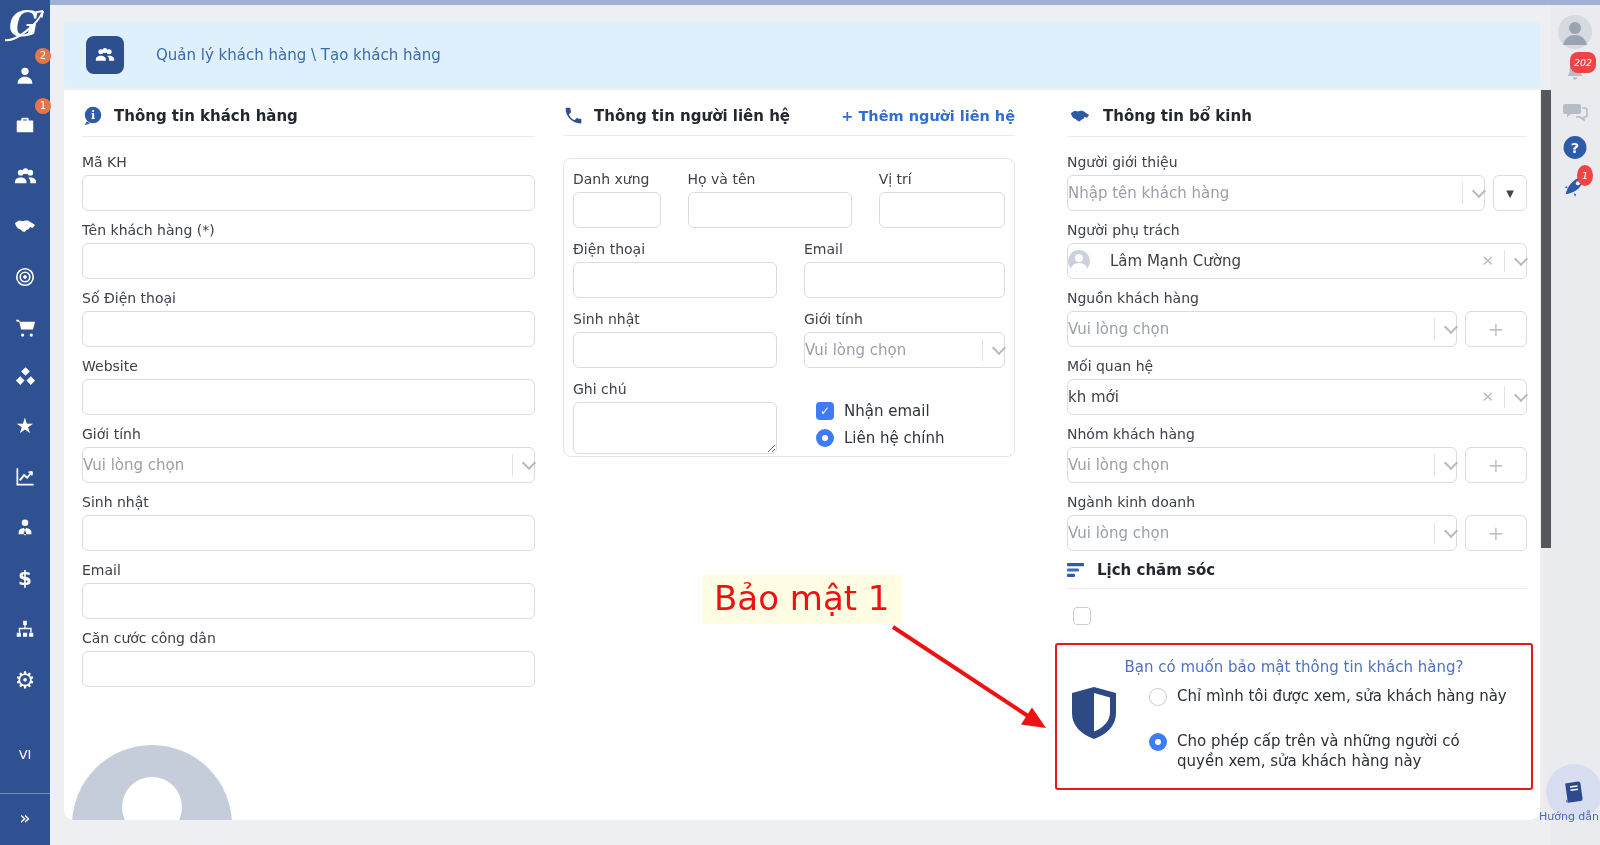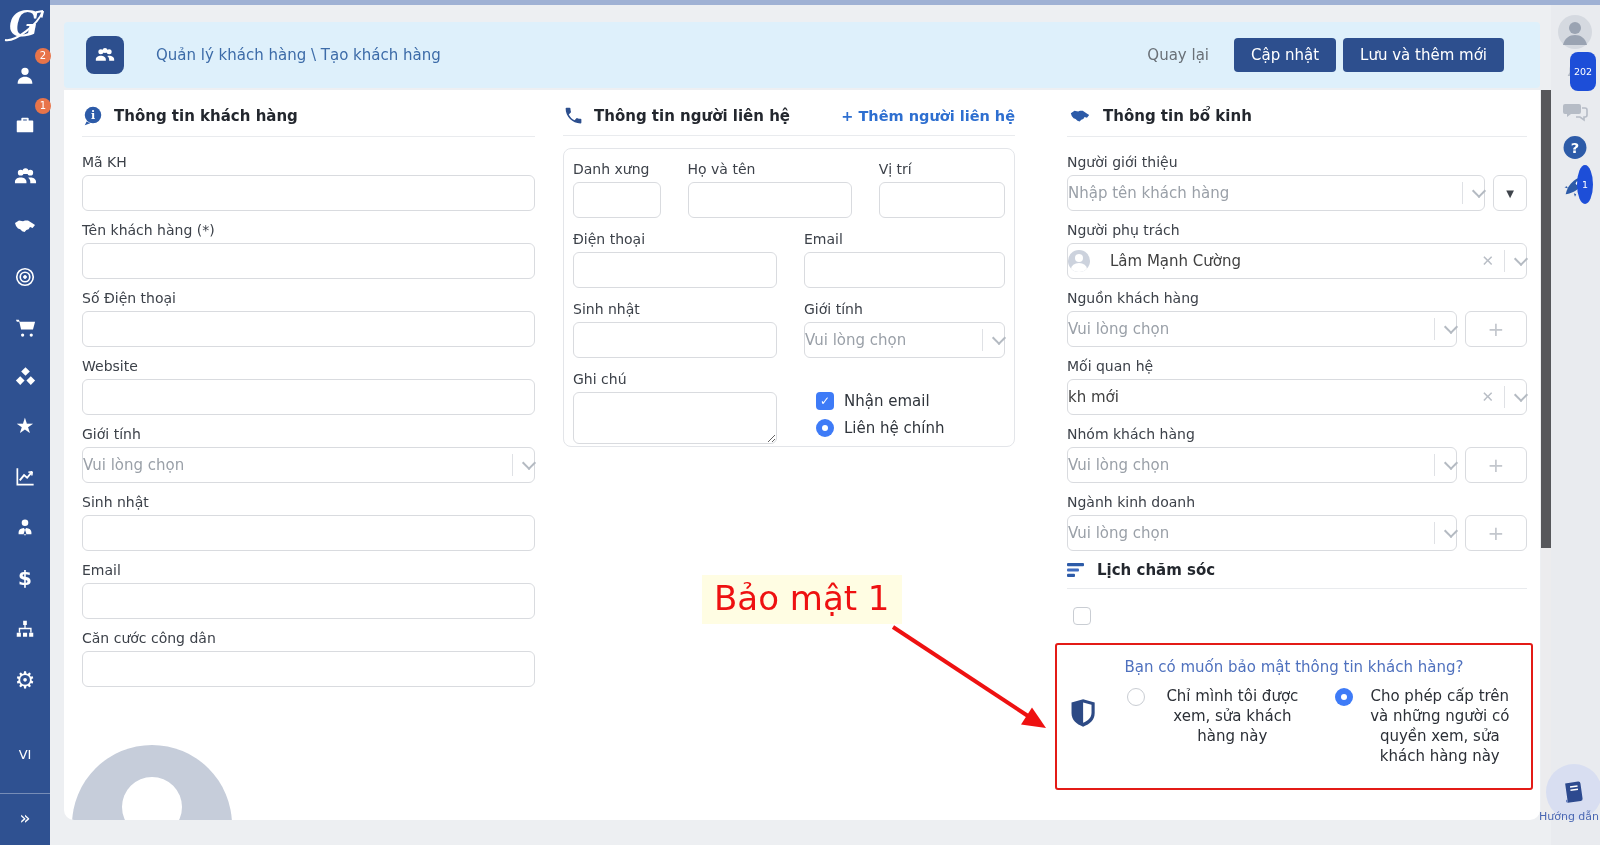--- a/index.html
+++ b/index.html
@@ -66,53 +66,53 @@
   .hrow{display:flex;}
   .hrow .fsel,.hrow .ti{flex:1;min-width:0;}
   .sq-btn{flex:none;margin-left:8px;width:34px;height:36px;border:1px solid #d9dbdf;border-radius:6px;
     background:#fff;display:flex;align-items:center;justify-content:center;font-size:10px;color:#3f444b;cursor:pointer;box-sizing:border-box;}
   .plus-btn{flex:none;margin-left:8px;width:62px;height:36px;border:1px solid #d9dbdf;border-radius:6px;
     background:#fff;display:flex;align-items:center;justify-content:center;font-size:20px;color:#c3c7cd;cursor:pointer;box-sizing:border-box;}
   .mini-av{width:22px;height:22px;border-radius:50%;background:#ccd2dd;flex:none;position:relative;overflow:hidden;}
   .mini-av:before{content:"";position:absolute;left:7px;top:4px;width:8px;height:8px;border-radius:50%;background:#fff;}
   .mini-av:after{content:"";position:absolute;left:3px;top:13px;width:16px;height:12px;border-radius:50%;background:#fff;}
   
-  .cbox{margin-top:12px;border:1px solid #e3e5e9;border-radius:8px;padding:11px 9px;box-sizing:border-box;height:299px;}
+  .cbox{margin-top:22px;border:1px solid #e3e5e9;border-radius:8px;padding:11px 9px;box-sizing:border-box;height:299px;}
   .crow{display:flex;margin-bottom:12px;}
   .cf label{display:block;font-size:14px;color:#3c4149;margin-bottom:4px;line-height:18px;}
   .ctrls{display:flex;flex-direction:column;gap:9px;margin-left:39px;margin-top:22px;}
   .ctrl-line{display:flex;align-items:center;gap:10px;font-size:15px;color:#30353c;}
   .cb-on{width:18px;height:18px;background:#3e7bf7;border-radius:4px;color:#fff;font-size:12px;
     display:flex;align-items:center;justify-content:center;flex:none;}
   .cb-off{width:18px;height:18px;border:1.5px solid #c9cdd3;border-radius:4px;background:#fff;box-sizing:border-box;flex:none;}
   .rd-on{width:18px;height:18px;border-radius:50%;background:#3e7bf7;position:relative;flex:none;}
   .rd-on:after{content:"";position:absolute;left:6px;top:6px;width:6px;height:6px;border-radius:50%;background:#fff;}
   .rd-off{width:18px;height:18px;border:1.5px solid #c9cdd3;border-radius:50%;background:#fff;box-sizing:border-box;flex:none;}
   
   .care-title{display:flex;align-items:center;gap:10px;font-weight:bold;font-size:15px;color:#23272e;
     margin-top:8px;padding-bottom:9px;border-bottom:1px solid #e9ebee;}
   .care-row{display:flex;align-items:center;gap:10px;margin-top:18px;padding-left:6px;font-size:15px;color:#30353c;}
   
   .secbox{position:absolute;left:991px;top:553px;width:478px;height:147px;border:2.5px solid #e31b17;
     border-radius:3px;background:#fff;box-sizing:border-box;}
   .sec-title{margin-top:13px;text-align:center;font-size:15px;color:#4f71be;}
   .sec-body{display:flex;margin-top:10px;padding:0 14px;}
-  .sec-opts{margin-left:32px;display:flex;flex-direction:row;gap:25px;text-align:center;}
+  .sec-opts{margin-left:32px;display:flex;flex-direction:column;gap:25px;}
   .sec-opt{display:flex;gap:10px;font-size:15px;color:#2b2f36;line-height:20px;align-items:flex-start;}
   .sec-opt .rd-on,.sec-opt .rd-off{margin-top:2px;}
   .sec-opt .txt{max-width:330px;}
   
   .big-av{position:absolute;left:-12px;top:638px;width:164px;height:164px;}
   
   .vtrack{position:absolute;left:1541px;top:90px;width:10px;height:730px;background:#ececee;z-index:3;}
   .vthumb{position:absolute;left:0;top:0;width:10px;height:458px;background:#56575b;}
   .rail{position:absolute;left:1551px;top:5px;width:49px;height:840px;background:#e9ebef;z-index:2;}
   .r-item{position:absolute;left:24px;transform:translateX(-50%);}
-  .r-badge{position:absolute;background:#1d4ed8;color:#fff;border-radius:8px;font-size:9.5px;
-    text-align:center;line-height:15px;padding:12px 4px;min-width:8px;}
+  .r-badge{position:absolute;background:#ef4444;color:#fff;border-radius:8px;font-size:9.5px;
+    text-align:center;line-height:15px;padding:3px 4px;min-width:8px;font-style:italic;}
   .guide-bubble{position:absolute;left:1546px;top:764px;width:56px;height:56px;border-radius:50%;
     background:#d8def1;display:flex;align-items:center;justify-content:center;z-index:4;}
   .guide-label{position:absolute;left:1538px;top:810px;width:62px;text-align:center;font-size:11px;color:#4a67b3;z-index:5;}
   
   .annot{position:absolute;left:702px;top:575px;background:#fffde3;color:#ee1111;font-size:34px;
     padding:3px 12px 6px 12px;z-index:20;}
   .arrow-svg{position:absolute;left:888px;top:620px;z-index:20;}
 </style>
 </head>
 <body>
@@ -201,25 +201,20 @@
 
 <div class="topstrip"></div>
 
 <div class="band">
   <div class="band-ico">
     <svg width="20" height="20" viewBox="0 0 24 24" fill="#fff">
         <path d="M7 11a3 3 0 1 0 0-6 3 3 0 0 0 0 6zm10 0a3 3 0 1 0 0-6 3 3 0 0 0 0 6zm-5-1.5a3 3 0 1 0 0-6 3 3 0 0 0 0 6zM7 13c-3 0-6 1.5-6 4.5V19h12v-1.5C13 14.5 10 13 7 13zm10 0c-.8 0-1.6.1-2.3.3 1.4 1 2.3 2.4 2.3 4.2V19h6v-1.5c0-3-3-4.5-6-4.5z"></path>
       </svg>
   </div>
   <div class="crumb">Quản lý khách hàng \ Tạo khách hàng</div>
-  <div class="band-actions">
-    <span class="link-back">Quay lại</span>
-    <button class="btn">Cập nhật</button>
-    <button class="btn">Lưu và thêm mới</button>
-  </div>
 </div>
 
 <div class="card">
 
   <div class="col col1">
     <div class="col-title">
       <svg width="22" height="22" viewBox="0 0 24 24">
         <circle cx="12" cy="11" r="9" fill="#2d5ba8"></circle>
           <path d="M5 18l-2 4 6-2z" fill="#2d5ba8"></path>
         <text x="12" y="15.5" text-anchor="middle" font-size="12" font-weight="bold" fill="#fff" font-family="DejaVu Serif,serif">i</text>

